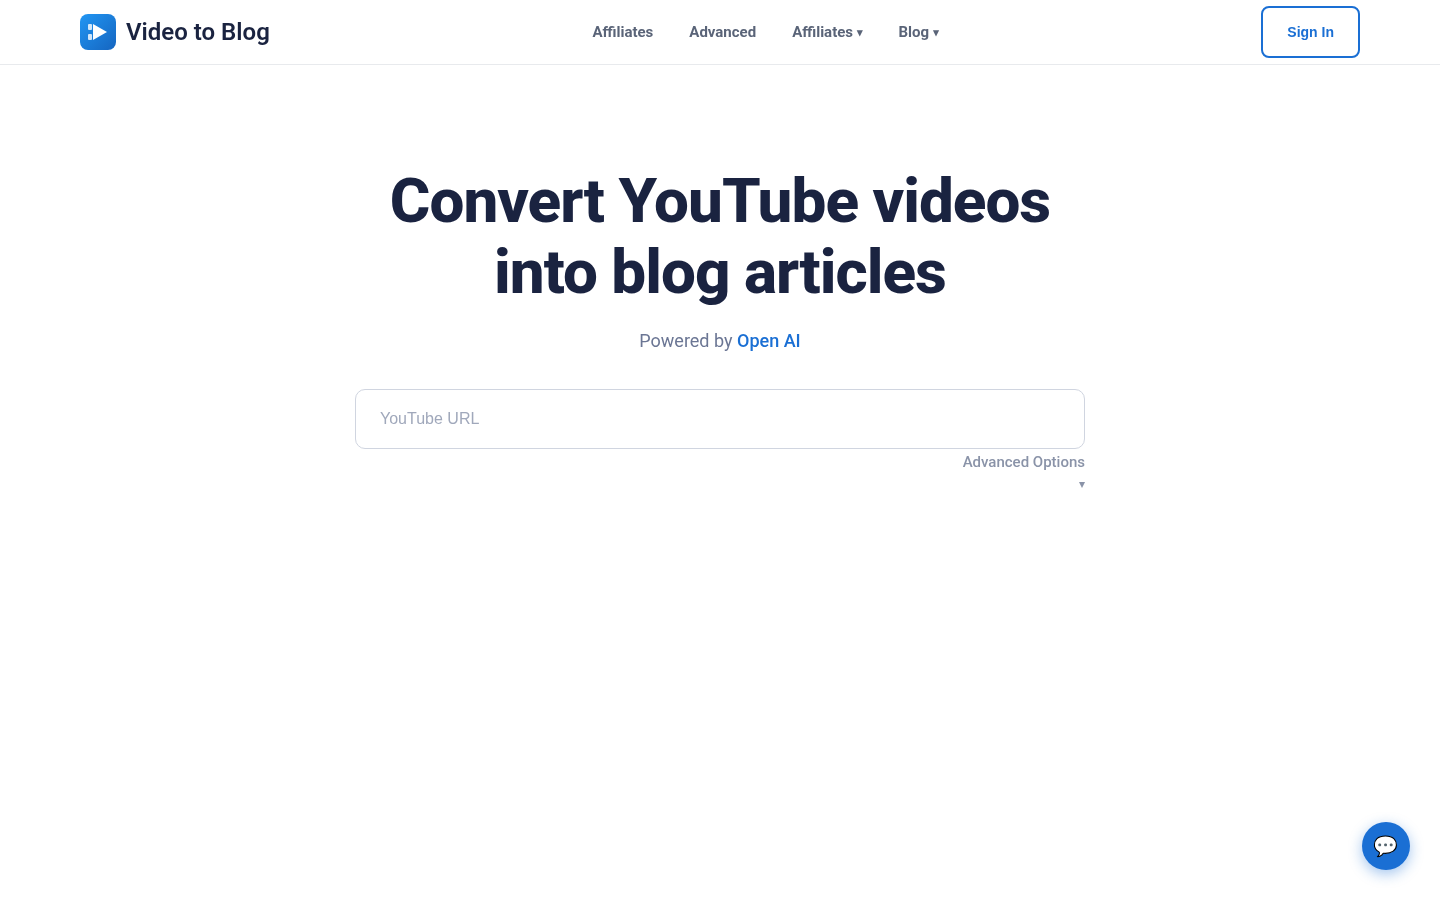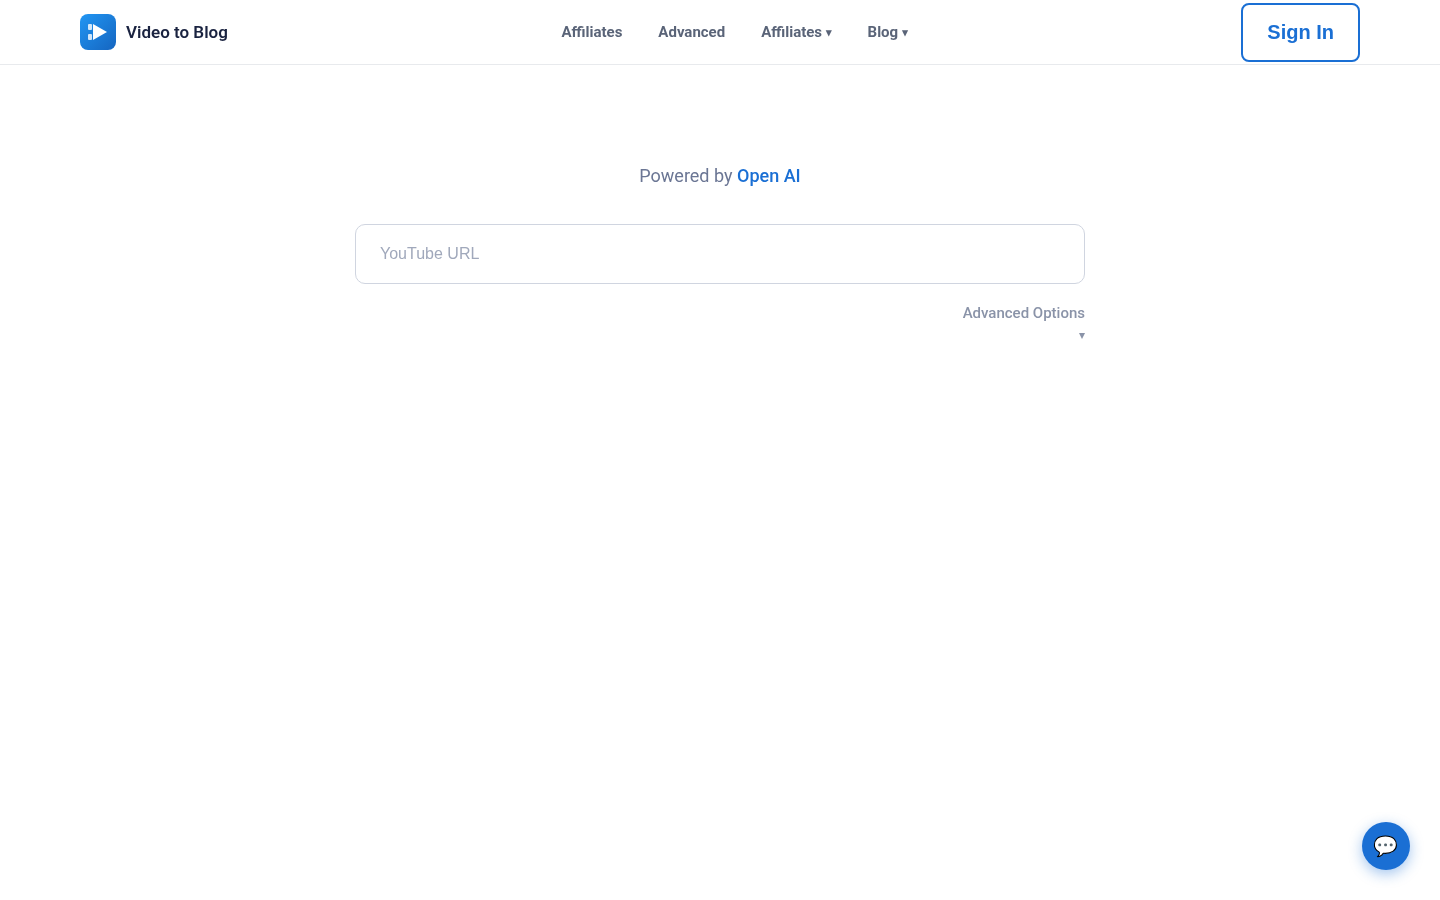--- a/index.html
+++ b/index.html
@@ -33,21 +33,21 @@
       align-items: center;
       gap: 10px;
     }
 
     .logo-icon {
       width: 36px;
       height: 36px;
     }
 
     .brand-name {
-      font-size: 17px;
+      font-size: 24px;
       font-weight: 600;
       color: #1a2340;
     }
 
     .navbar-center {
       display: flex;
       align-items: center;
       gap: 8px;
     }
 
@@ -73,21 +73,21 @@
       display: flex;
       align-items: center;
     }
 
     .signin-btn {
       border: 2px solid #1a6fd4;
       color: #1a6fd4;
       background: transparent;
       padding: 16px 24px;
       border-radius: 8px;
-      font-size: 20px;
+      font-size: 14px;
       font-weight: 600;
       cursor: pointer;
     }
 
     
     .hero {
       display: flex;
       flex-direction: column;
       align-items: center;
       justify-content: center;
@@ -113,21 +113,21 @@
     }
 
     .hero-subtitle .openai-link {
       color: #1a6fd4;
       font-weight: 500;
     }
 
     
     .url-input-wrapper {
       width: 730px;
-      margin-bottom: 20px;
+      margin-bottom: 4px;
     }
 
     .url-input {
       width: 100%;
       padding: 20px 24px;
       font-size: 16px;
       border: 1.5px solid #d0d5e0;
       border-radius: 10px;
       outline: none;
       color: #1a2340;
@@ -231,20 +231,21 @@
       <span class="nav-chevron">▾</span>
     </a>
   </div>
 
   <div class="navbar-right">
     <button class="signin-btn">Sign In</button>
   </div>
 </nav>
 
 <section class="hero">
+  <h1 class="hero-title">Convert YouTube videos into blog articles</h1>
 
   <p class="hero-subtitle">
     <span>Powered by </span><span class="openai-link">Open AI</span>
   </p>
 
   <div class="url-input-wrapper">
     <input class="url-input" type="text" placeholder="YouTube URL" style="">
   </div>
 
   <div class="advanced-options">

